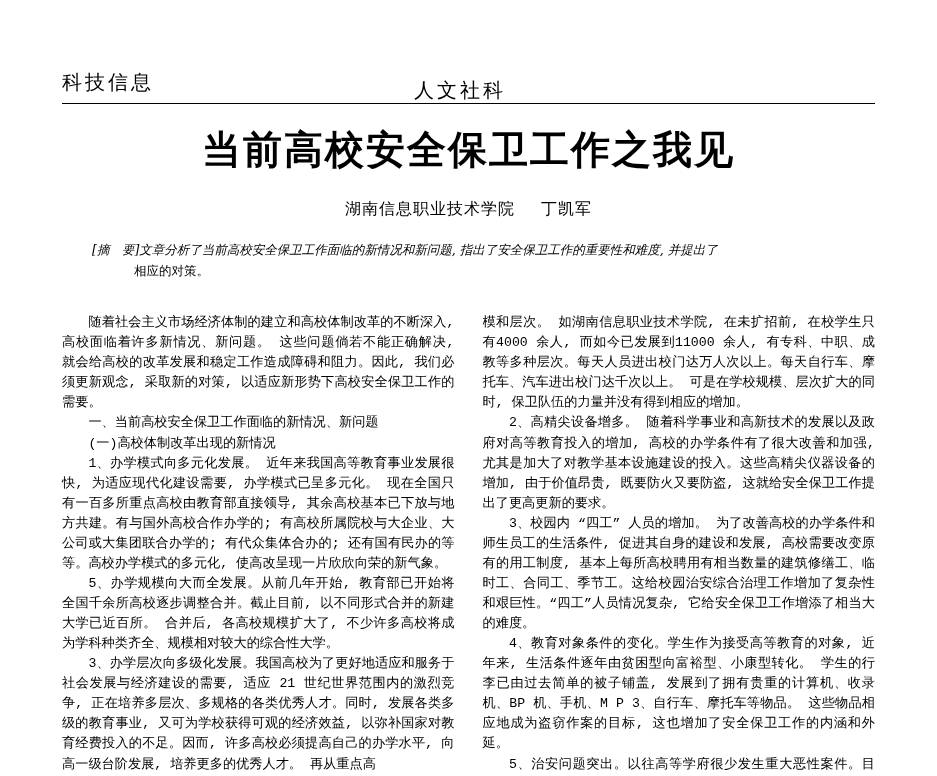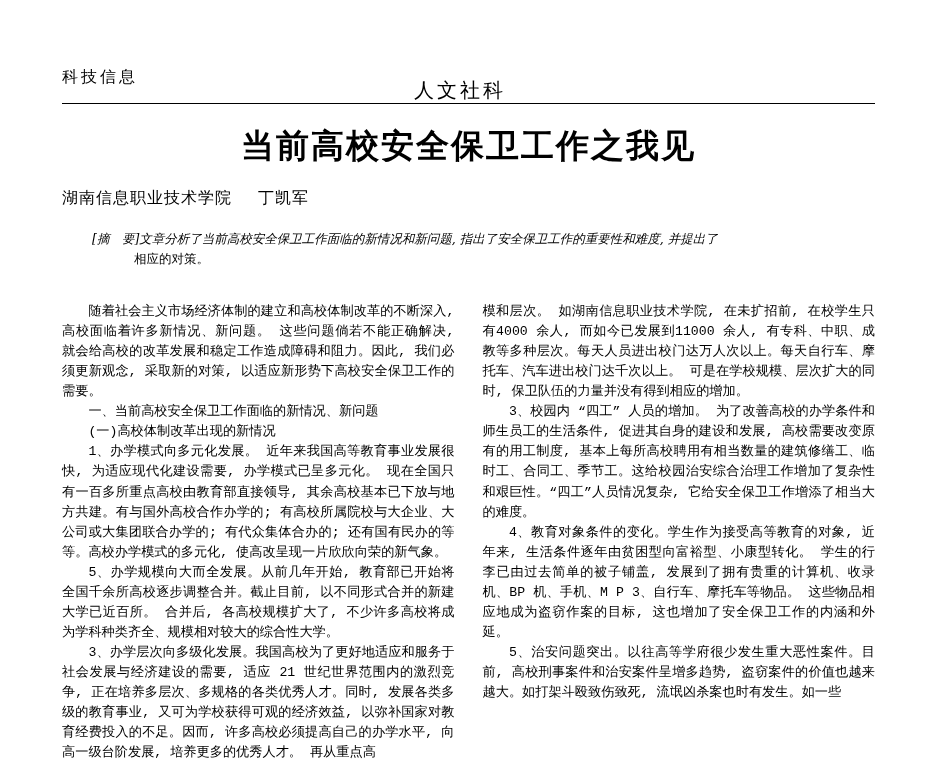--- a/index.html
+++ b/index.html
@@ -23,23 +23,23 @@
   }
   
   .runhead {
     position: relative;
     height: 42px;
     margin-top: 62px;
   }
   .runhead-left {
     position: absolute;
     left: 0;
-    bottom: 16px;
+    bottom: 8px;
     font-family: "DejaVu Serif", serif;
-    font-size: 16px;
+    font-size: 20px;
     letter-spacing: 3px;
   }
   .runhead-center {
     position: absolute;
     left: 352px;
     bottom: 0;
     font-family: "DejaVu Serif", serif;
     font-size: 20px;
     letter-spacing: 3px;
   }
@@ -47,28 +47,28 @@
     position: absolute;
     left: 0;
     right: 0;
     bottom: 0;
     border-bottom: 1.6px solid #000;
   }
   
   .title {
     text-align: center;
     font-family: "DejaVu Serif", serif;
-    font-size: 33px;
+    font-size: 39px;
     font-weight: bold;
     letter-spacing: 2px;
     margin-top: 22px;
     line-height: 1.2;
   }
   .byline {
-    text-align: left;
+    text-align: center;
     font-family: "DejaVu Serif", serif;
     font-size: 16px;
     margin-top: 22px;
     letter-spacing: 1px;
   }
   .byline .author {
     margin-left: 26px;
   }
   
   .frontmatter {
@@ -142,19 +142,20 @@
     <div class="col">
       <p>随着社会主义市场经济体制的建立和高校体制改革的不断深入, 高校面临着许多新情况、新问题。 这些问题倘若不能正确解决, 就会给高校的改革发展和稳定工作造成障碍和阻力。因此, 我们必须更新观念, 采取新的对策, 以适应新形势下高校安全保卫工作的需要。</p>
       <p class="h1">一、当前高校安全保卫工作面临的新情况、新问题</p>
       <p class="h1">(一)高校体制改革出现的新情况</p>
       <p>1、办学模式向多元化发展。 近年来我国高等教育事业发展很快, 为适应现代化建设需要, 办学模式已呈多元化。 现在全国只有一百多所重点高校由教育部直接领导, 其余高校基本已下放与地方共建。有与国外高校合作办学的; 有高校所属院校与大企业、大公司或大集团联合办学的; 有代众集体合办的; 还有国有民办的等等。高校办学模式的多元化, 使高改呈现一片欣欣向荣的新气象。</p>
       <p>5、办学规模向大而全发展。从前几年开始, 教育部已开始将全国千余所高校逐步调整合并。截止目前, 以不同形式合并的新建大学已近百所。 合并后, 各高校规模扩大了, 不少许多高校将成为学科种类齐全、规模相对较大的综合性大学。</p>
       <p>3、办学层次向多级化发展。我国高校为了更好地适应和服务于社会发展与经济建设的需要, 适应 21 世纪世界范围内的激烈竞争, 正在培养多层次、多规格的各类优秀人才。同时, 发展各类多级的教育事业, 又可为学校获得可观的经济效益, 以弥补国家对教育经费投入的不足。因而, 许多高校必须提高自己的办学水平, 向高一级台阶发展, 培养更多的优秀人才。 再从重点高</p>
     </div>
     <div class="col">
       <p class="noindent">模和层次。 如湖南信息职业技术学院, 在未扩招前, 在校学生只有4000 余人, 而如今已发展到11000 余人, 有专科、中职、成教等多种层次。每天人员进出校门达万人次以上。每天自行车、摩托车、汽车进出校门达千次以上。 可是在学校规模、层次扩大的同时, 保卫队伍的力量并没有得到相应的增加。</p>
+      <p>2、高精尖设备增多。 随着科学事业和高新技术的发展以及政府对高等教育投入的增加, 高校的办学条件有了很大改善和加强, 尤其是加大了对教学基本设施建设的投入。这些高精尖仪器设备的增加, 由于价值昂贵, 既要防火又要防盗, 这就给安全保卫工作提出了更高更新的要求。</p>
       <p>3、校园内 “四工” 人员的增加。 为了改善高校的办学条件和师生员工的生活条件, 促进其自身的建设和发展, 高校需要改变原有的用工制度, 基本上每所高校聘用有相当数量的建筑修缮工、临时工、合同工、季节工。这给校园治安综合治理工作增加了复杂性和艰巨性。“四工”人员情况复杂, 它给安全保卫工作增添了相当大的难度。</p>
       <p>4、教育对象条件的变化。学生作为接受高等教育的对象, 近年来, 生活条件逐年由贫困型向富裕型、小康型转化。 学生的行李已由过去简单的被子铺盖, 发展到了拥有贵重的计算机、收录机、BP 机、手机、M P 3、自行车、摩托车等物品。 这些物品相应地成为盗窃作案的目标, 这也增加了安全保卫工作的内涵和外延。</p>
       <p>5、治安问题突出。以往高等学府很少发生重大恶性案件。目前, 高校刑事案件和治安案件呈增多趋势, 盗窃案件的价值也越来越大。如打架斗殴致伤致死, 流氓凶杀案也时有发生。如一些</p>
     </div>
   </div>
 
 </div>
 
 </body></html>

